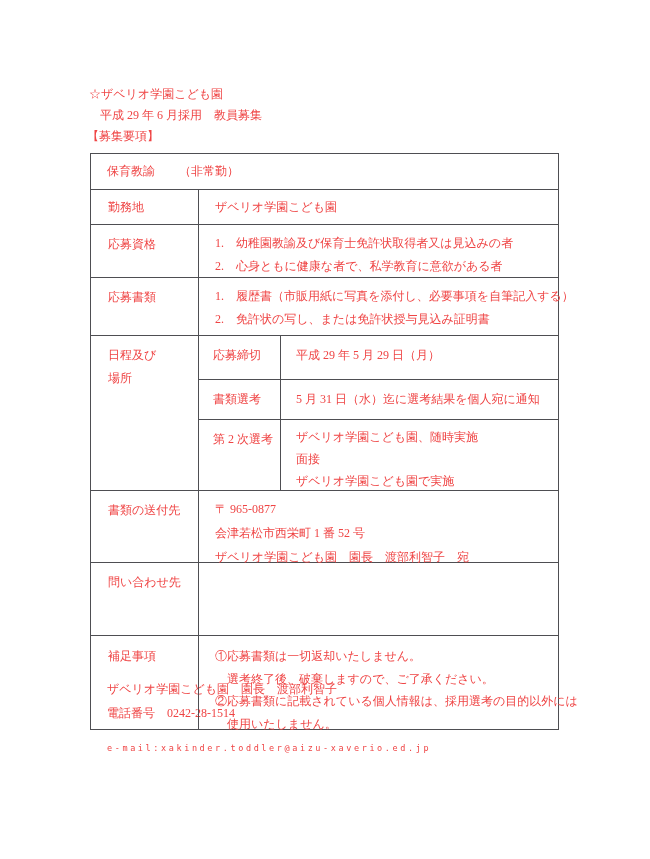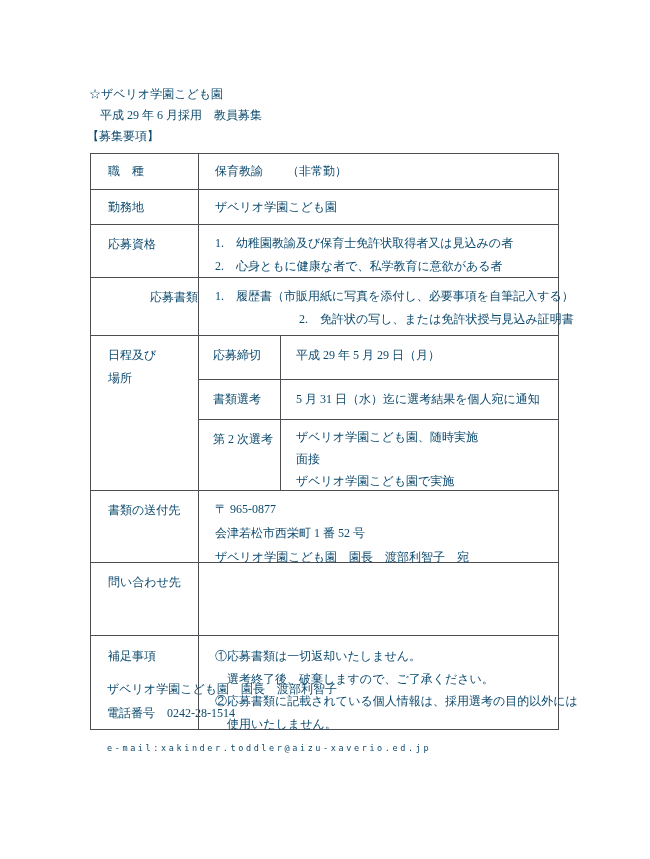--- a/index.html
+++ b/index.html
@@ -3,21 +3,21 @@
 <meta charset="utf-8">
 <style>
   * { margin: 0; padding: 0; box-sizing: border-box; }
   html, body { background: #ffffff; }
   .page {
     position: relative;
     width: 650px;
     height: 859px;
     background: #ffffff;
     font-family: "Liberation Serif", "DejaVu Serif", serif;
-    color: #0c4a6e;
+    color: #ef4444;
     font-size: 12px;
     overflow: hidden;
   }
   
   .header { position: absolute; left: 89px; top: 84px; line-height: 21px; }
   .header .h2 { padding-left: 11px; }
   .header .h3 { margin-left: -2px; }
   
   .tbl {
     position: absolute;
@@ -35,21 +35,21 @@
     flex: 0 0 108px;
     border-right: 1px solid #4e4e52;
     padding: 8px 0 0 17px;
     line-height: 23px;
     white-space: nowrap;
   }
   .content { flex: 1; padding: 7px 0 0 16px; white-space: nowrap; }
   .r1 { height: 36px; } .r1 .label, .r1 .content { padding-top: 8px; line-height: 19px; }
   .r2 { height: 35px; } .r2 .label, .r2 .content { padding-top: 8px; line-height: 18px; }
   .r3 { height: 53px; } .r3 .content .ln { line-height: 23px; }
-  .r4 { height: 58px; text-align: right; } .r4 .content .ln { line-height: 23px; }
+  .r4 { height: 58px; } .r4 .content .ln { line-height: 23px; }
   .r5 { height: 155px; }
   .r6 { height: 72px; } .r6 .content { padding-top: 6px; } .r6 .ln { line-height: 24px; }
   .r7 { height: 73px; flex-direction: column; } .r7 .content { padding-top: 6px; } .r7 .ln { line-height: 24px; }
   .r8 { height: 93px; } .r8 .label { padding-top: 9px; } .r8 .content { padding-top: 9px; } .r8 .ln { line-height: 22.5px; }
   
   .sched { flex: 1; display: flex; flex-direction: column; }
   .srow { display: flex; border-bottom: 1px solid #4e4e52; }
   .srow:last-child { border-bottom: none; }
   .s1 { height: 45px; } .s2 { height: 40px; } .s3 { height: 70px; }
   .slabel {
@@ -80,21 +80,20 @@
 
   <div class="header">
     <div class="h1">☆ザベリオ学園こども園</div>
     <div class="h2">平成 29 年 6 月採用　教員募集</div>
     <div class="h3">【募集要項】</div>
   </div>
 
   <div class="tbl">
 
     <div class="row r1">
-      <div class="cell label">職　種</div>
       <div class="cell content">
         <div class="ln">保育教諭　　（非常勤）</div>
       </div>
     </div>
 
     <div class="row r2">
       <div class="cell label">勤務地</div>
       <div class="cell content">
         <div class="ln">ザベリオ学園こども園</div>
       </div>

